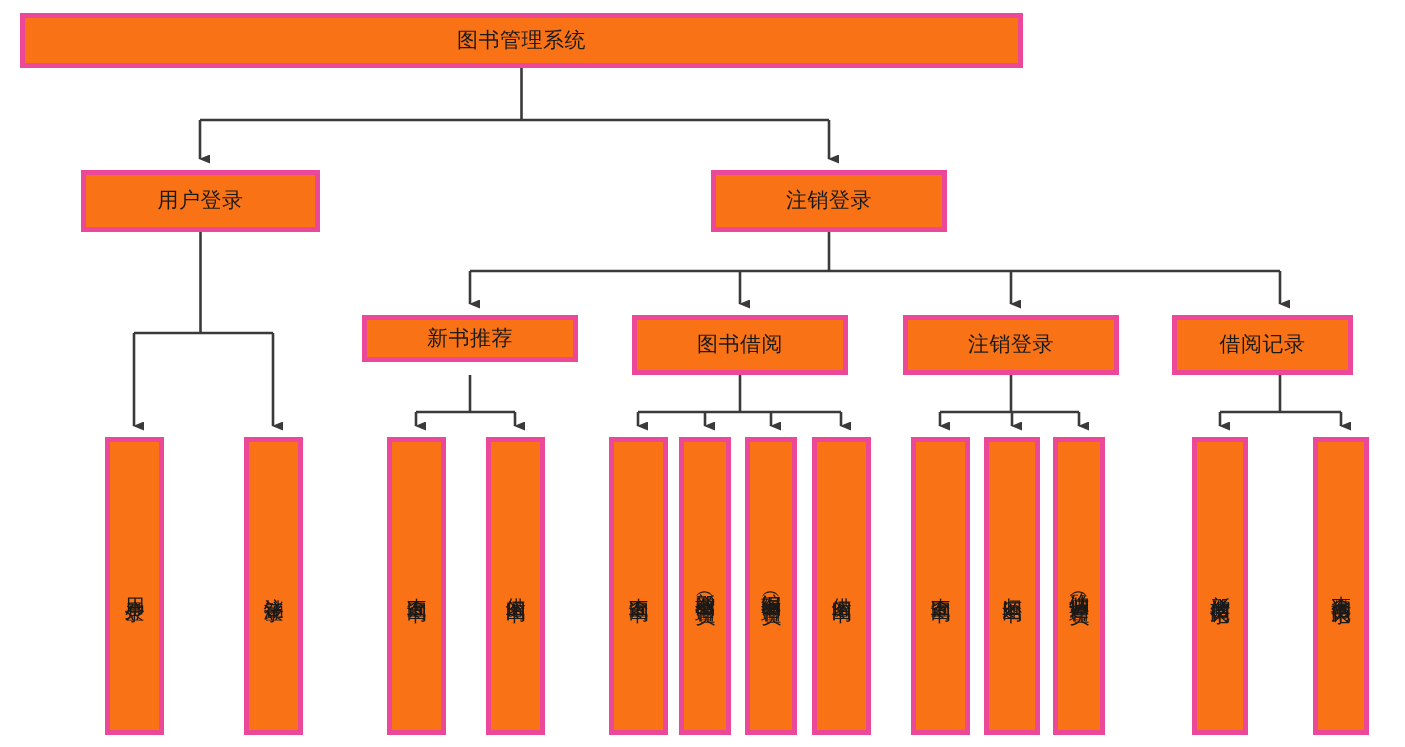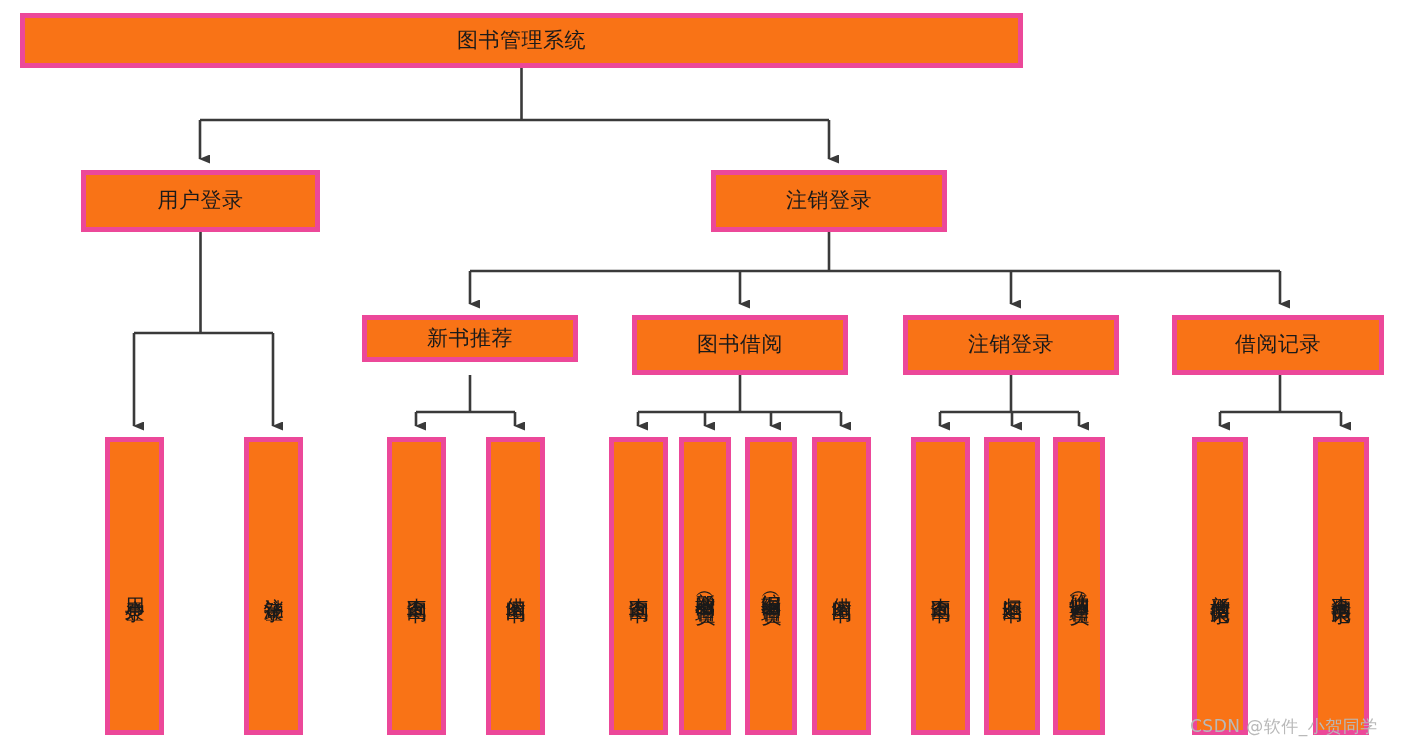--- a/index.html
+++ b/index.html
@@ -120,21 +120,21 @@
       </div>
       <div class="node-box" style="left: 362px; top: 315px; width: 216px; height: 47px;">
         <span class="node-label">新书推荐</span>
       </div>
       <div class="node-box" style="left: 632px; top: 315px; width: 216px; height: 60px;">
         <span class="node-label">图书借阅</span>
       </div>
       <div class="node-box" style="left: 903px; top: 315px; width: 216px; height: 60px;">
         <span class="node-label">注销登录</span>
       </div>
-      <div class="node-box" style="left: 1172px; top: 315px; width: 212px; height: 60px;">
+      <div class="node-box" style="left: 1172px; top: 315px; width: 181px; height: 60px;">
         <span class="node-label">借阅记录</span>
       </div>
       <div class="node-box vertical" style="left: 105px; top: 437px; width: 59px; height: 298px;">
         <span class="node-label">用户登录</span>
       </div>
       <div class="node-box vertical" style="left: 244px; top: 437px; width: 59px; height: 298px;">
         <span class="node-label">注销登录</span>
       </div>
       <div class="node-box vertical" style="left: 387px; top: 437px; width: 59px; height: 298px;">
         <span class="node-label">查询图书</span>
@@ -164,15 +164,14 @@
         <span class="node-label">确认归还（管理员）</span>
       </div>
       <div class="node-box vertical" style="left: 1192px; top: 437px; width: 56px; height: 298px;">
         <span class="node-label">新增借阅记录</span>
       </div>
       <div class="node-box vertical" style="left: 1313px; top: 437px; width: 56px; height: 298px;">
         <span class="node-label">查询借阅记录</span>
       </div>
     </div>
 
-  <div class="watermark" style="left:1190px; top:715px;">CSDN @软件_小贺同学</div>
 
 </div>
 
 </body></html>

